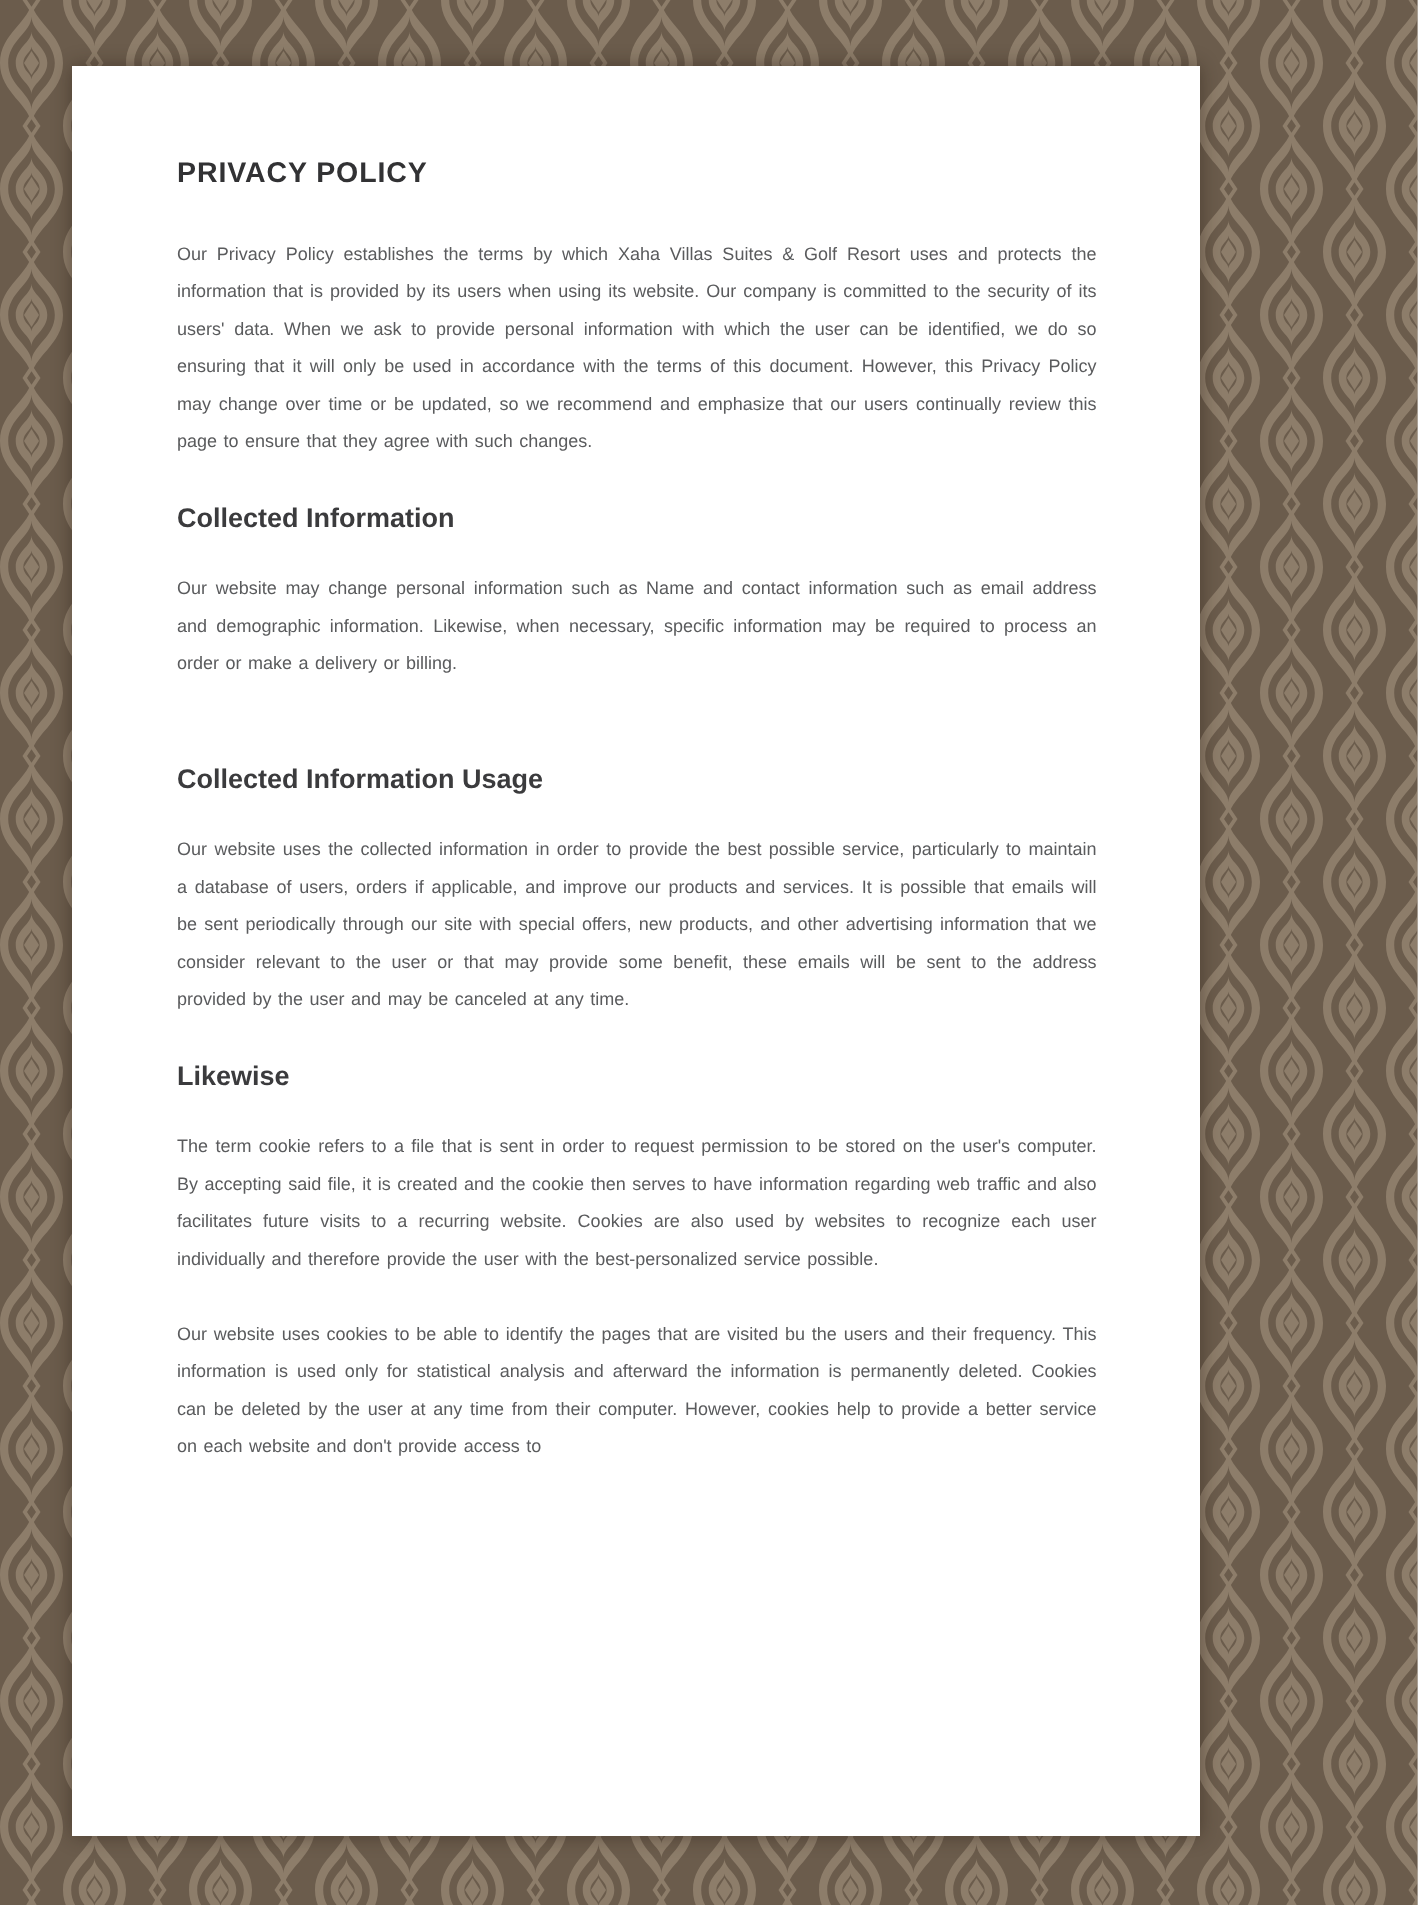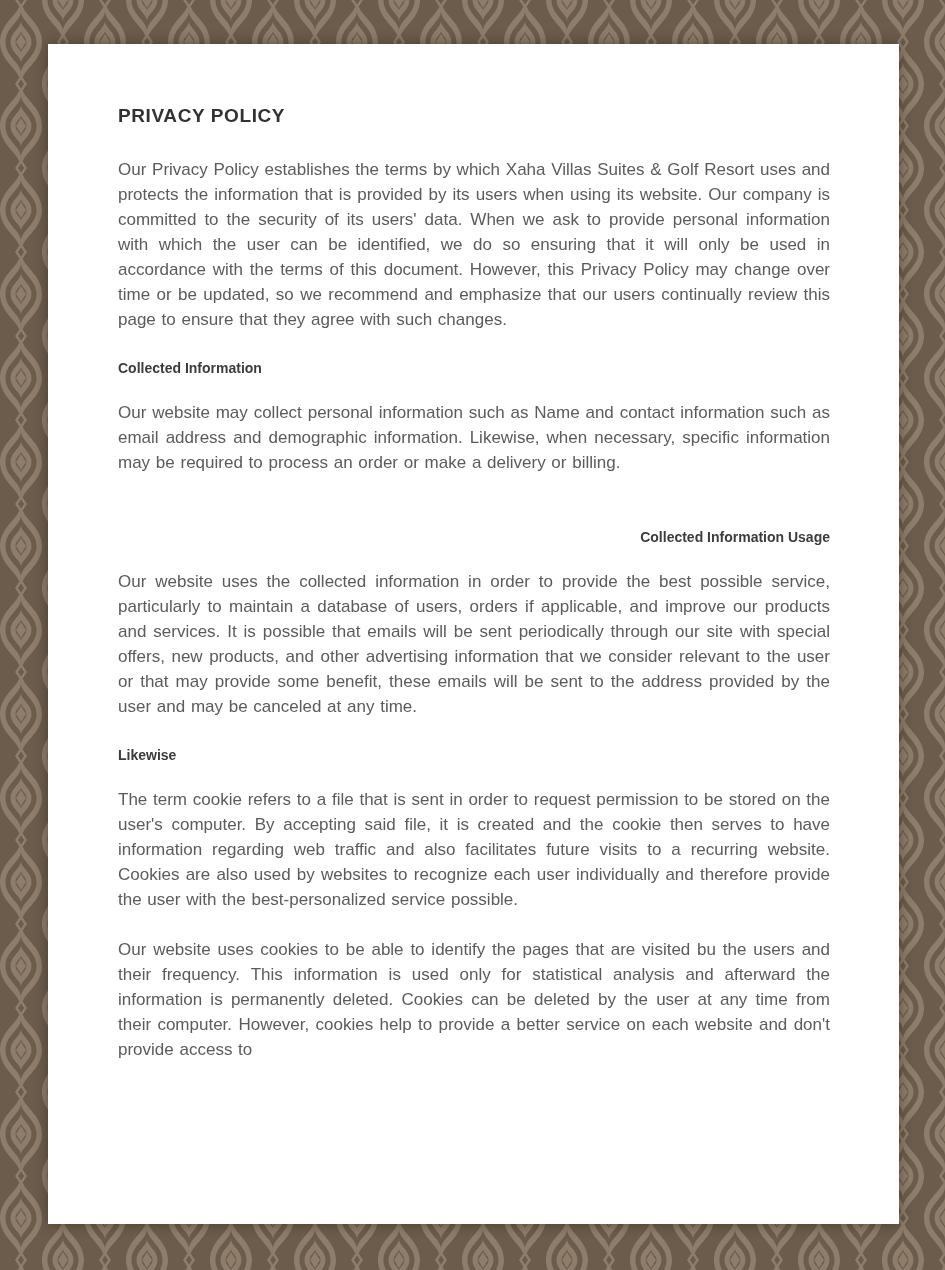--- a/index.html
+++ b/index.html
@@ -14,36 +14,36 @@
   html,body{margin:0;padding:0;}
   body{
     width:945px;height:1270px;position:relative;overflow:hidden;
     background:var(--border-dark);
     font-family:"Liberation Sans", sans-serif;
   }
   .bg-svg{position:absolute;left:0;top:0;width:945px;height:1270px;display:block;}
   .pat-dark{fill:var(--border-dark);}
   .pat-light{fill:var(--border-light);}
   .page{
-    position:absolute;left:48px;top:44px;width:851px;height:1180px;
+    position:absolute;left:48px;top:44px;width:752px;height:1180px;
     background:var(--page-bg);
     box-shadow:0 0 12px rgba(35,25,15,.45);
     padding:53px 69px 0 70px;
   }
   h1{
     font-size:19px;font-weight:bold;color:var(--title-text);
     letter-spacing:.6px;margin:8px 0 30px;
   }
   h2{
-    font-size:14px;font-weight:bold;color:var(--heading-text);
+    font-size:18px;font-weight:bold;color:var(--heading-text);
     margin:28px 0 24px;
   }
-  h2.extra-gap{margin-top:54px;text-align:right;}
+  h2.extra-gap{margin-top:54px;}
   p.body-par{
-    font-size:17px;line-height:25px;color:var(--body-text);
+    font-size:12px;line-height:25px;color:var(--body-text);
     text-align:justify;margin:0 0 25px;
     word-spacing:1px;
   }
 </style>
 </head>
 <body>
 
 <svg class="bg-svg" width="945" height="1270" viewBox="0 0 945 1270" aria-hidden="true">
   <defs>
     <path id="onion" d="M0,-42 C0,-28 21,-20 21,0 C21,20 0,28 0,42 C0,28 -21,20 -21,0 C-21,-20 0,-28 0,-42 Z"></path>
@@ -72,21 +72,21 @@
 </svg>
 
 <main class="page">
 
   <h1>PRIVACY POLICY</h1>
 
   <p class="body-par">Our Privacy Policy establishes the terms by which Xaha Villas Suites &amp; Golf Resort uses and protects the information that is provided by its users when using its website. Our company is committed to the security of its users' data. When we ask to provide personal information with which the user can be identified, we do so ensuring that it will only be used in accordance with the terms of this document. However, this Privacy Policy may change over time or be updated, so we recommend and emphasize that our users continually review this page to ensure that they agree with such changes.</p>
 
   <h2>Collected Information</h2>
 
-  <p class="body-par">Our website may collect personal information such as Name and contact information such as email address and demographic information. Likewise, when necessary, specific information may be required to process an order or make a delivery or billing.</p>
+  <p class="body-par">Our website may change personal information such as Name and contact information such as email address and demographic information. Likewise, when necessary, specific information may be required to process an order or make a delivery or billing.</p>
 
   <h2 class="extra-gap">Collected Information Usage</h2>
 
   <p class="body-par">Our website uses the collected information in order to provide the best possible service, particularly to maintain a database of users, orders if applicable, and improve our products and services. It is possible that emails will be sent periodically through our site with special offers, new products, and other advertising information that we consider relevant to the user or that may provide some benefit, these emails will be sent to the address provided by the user and may be canceled at any time.</p>
 
 
   <h2>Likewise</h2>
 
   <p class="body-par">The term cookie refers to a file that is sent in order to request permission to be stored on the user's computer. By accepting said file, it is created and the cookie then serves to have information regarding web traffic and also facilitates future visits to a recurring website. Cookies are also used by websites to recognize each user individually and therefore provide the user with the best-personalized service possible.</p>
 

